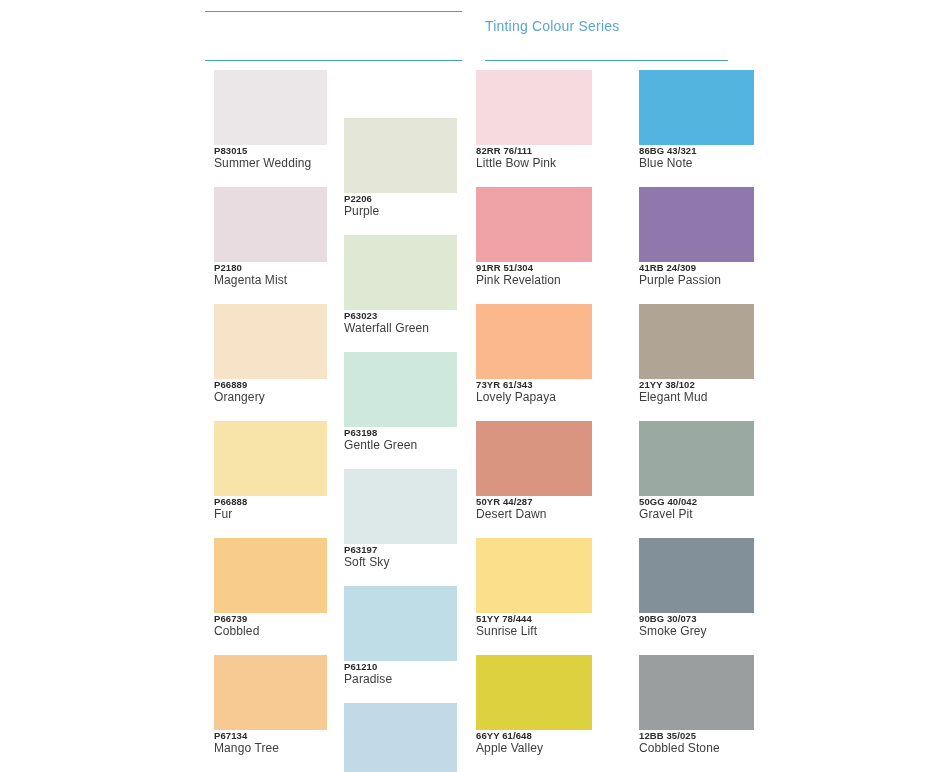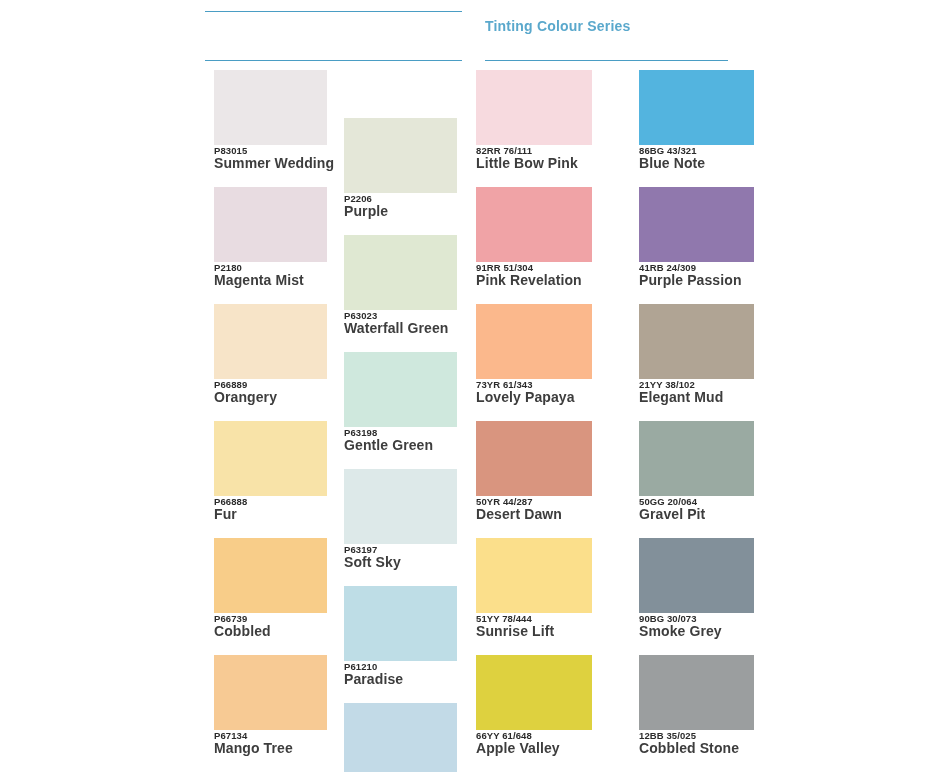--- a/index.html
+++ b/index.html
@@ -51,21 +51,21 @@
     font-size: 15px;
     font-weight: bold;
     color: #4a9dc4;
     letter-spacing: 0.5px;
     line-height: 18px;
   }
   .series-title-en {
     display: block;
     font-family: "Liberation Sans", sans-serif;
     font-size: 14px;
-    font-weight: bold;
+    font-weight: normal;
     color: #5aa8cc;
     line-height: 17px;
     margin-top: 2px;
     letter-spacing: 0.2px;
   }
 
   
   .grid {
     position: absolute;
     left: 0;
@@ -103,22 +103,22 @@
     font-size: 9.5px;
     font-weight: bold;
     color: #2b2b2b;
     line-height: 12px;
     letter-spacing: 0.1px;
     white-space: nowrap;
   }
 
   .name {
     display: block;
-    font-size: 14px;
-    font-weight: bold;
+    font-size: 12px;
+    font-weight: normal;
     color: #3d3d3d;
     line-height: 12px;
     letter-spacing: 0.1px;
     white-space: nowrap;
   }
 </style>
 </head>
 <body>
 
 <div class="page">
@@ -246,21 +246,21 @@
       <div class="cell col-2">
         <span class="chip" style="background-color: rgb(217, 149, 127);"></span>
         <span class="labels">
           <span class="code">50YR 44/287</span>
           <span class="name">Desert Dawn</span>
         </span>
       </div>
       <div class="cell col-3">
         <span class="chip" style="background-color: rgb(154, 170, 162);"></span>
         <span class="labels">
-          <span class="code">50GG 20/064</span>
+          <span class="code">50GG 40/042</span>
           <span class="name">Gravel Pit</span>
         </span>
       </div>
     </div>
 
     <div class="row">
       <div class="cell col-0">
         <span class="chip" style="background-color: rgb(248, 205, 137);"></span>
         <span class="labels">
           <span class="code">P66739</span>

